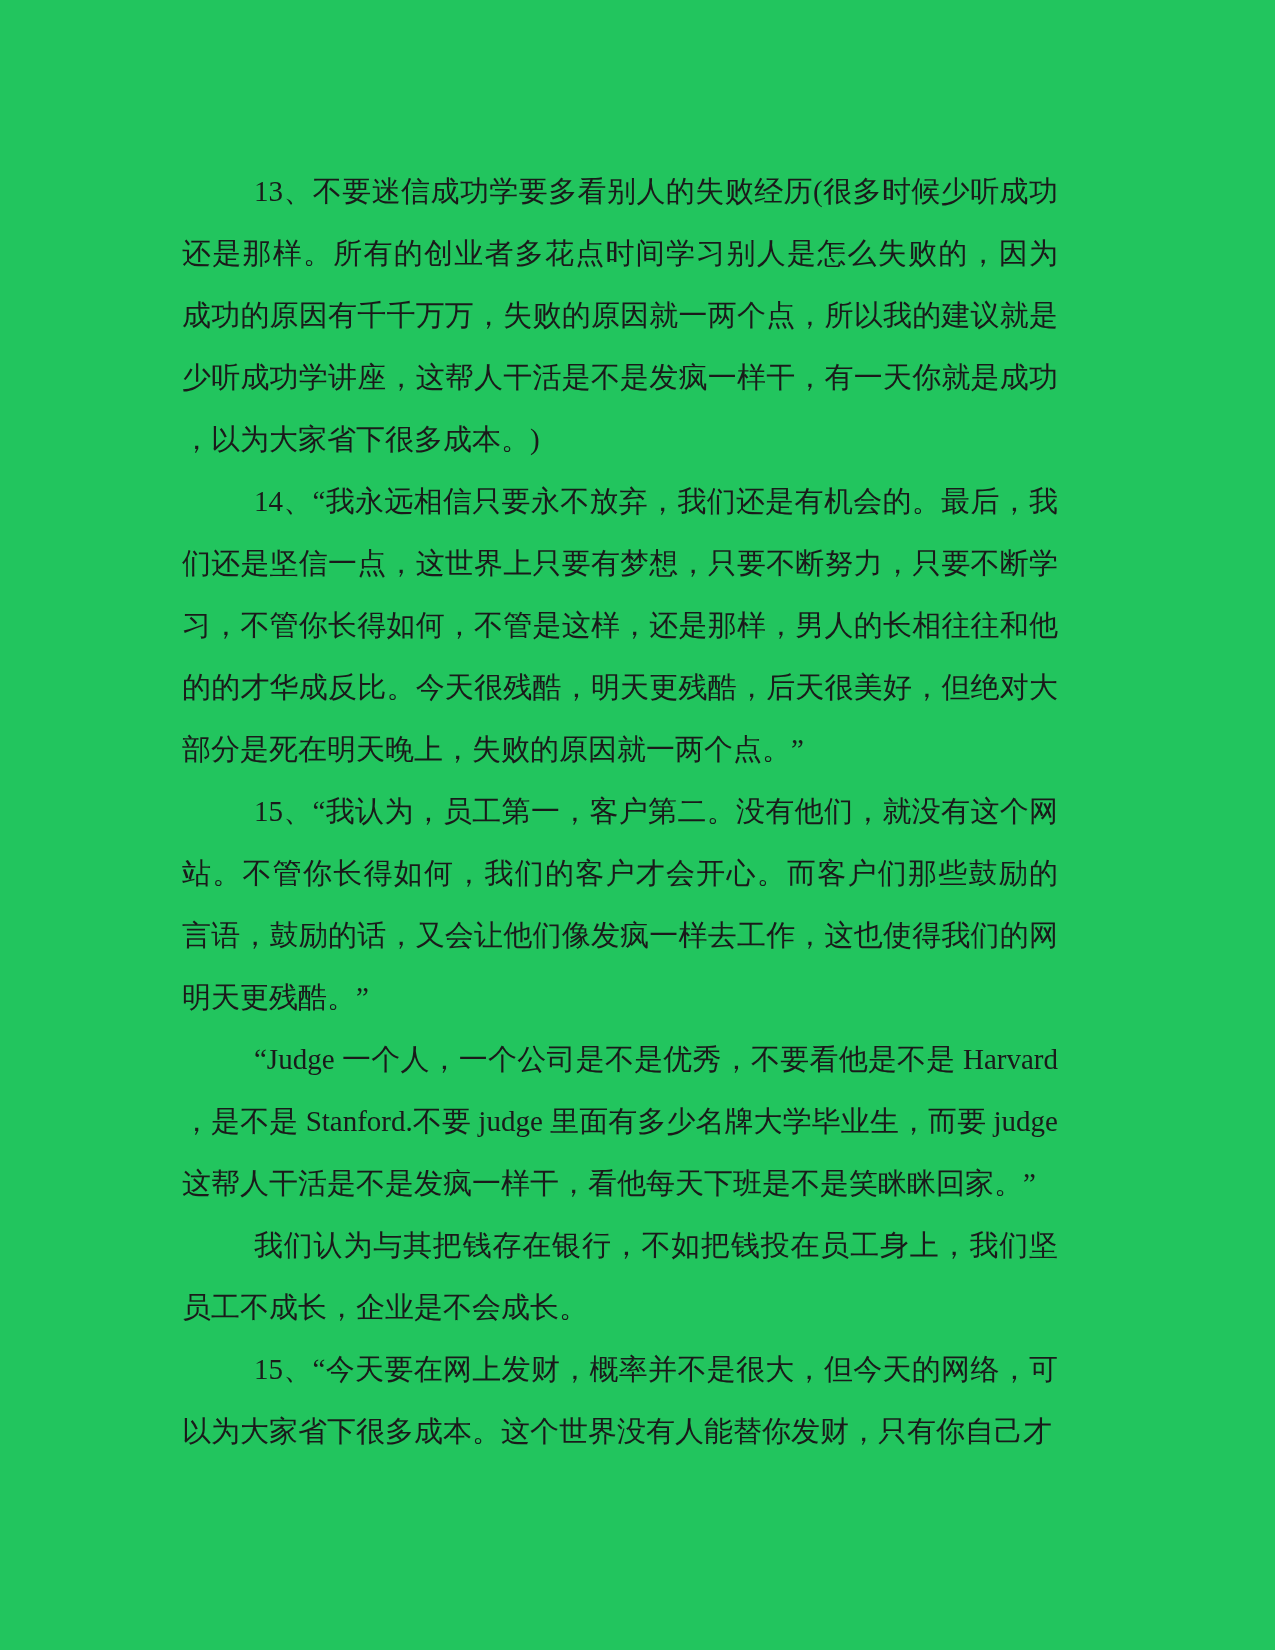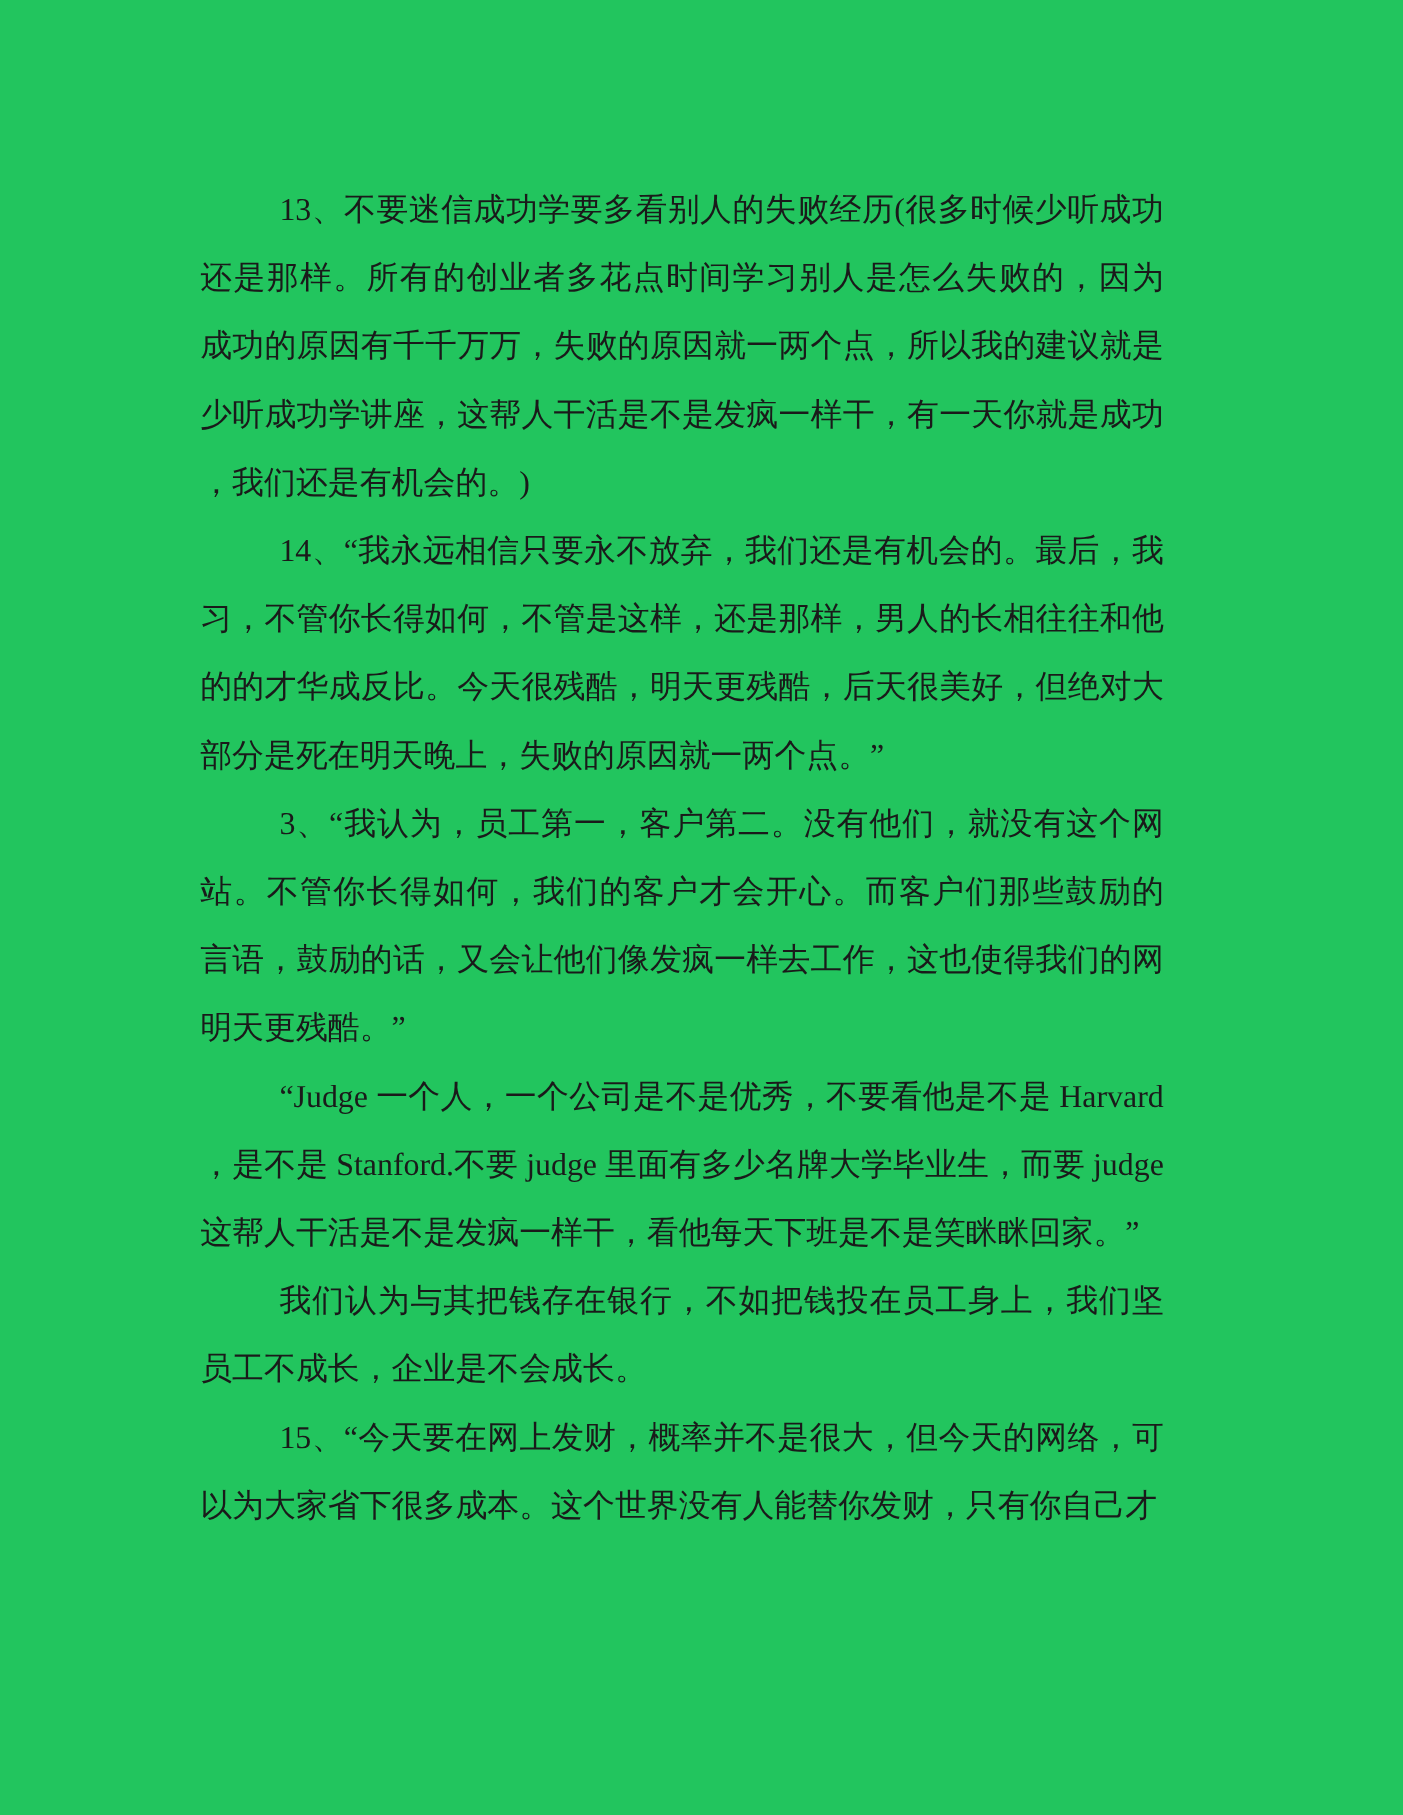--- a/index.html
+++ b/index.html
@@ -48,30 +48,31 @@
 </head>
 <body>
 
 <div class="page">
   <div class="doc-body">
       <p class="para">
         <span class="line first">13、不要迷信成功学要多看别人的失败经历(很多时候少听成功</span>
         <span class="line">还是那样。所有的创业者多花点时间学习别人是怎么失败的，因为</span>
         <span class="line">成功的原因有千千万万，失败的原因就一两个点，所以我的建议就是</span>
         <span class="line">少听成功学讲座，这帮人干活是不是发疯一样干，有一天你就是成功者</span>
-        <span class="line para-last">，我们还是有机会的。)</span>
+        <span class="line para-last">，以为大家省下很多成本。)</span>
       </p>
       <p class="para">
         <span class="line first">14、“我永远相信只要永不放弃，我们还是有机会的。最后，我</span>
+        <span class="line">们还是坚信一点，这世界上只要有梦想，只要不断努力，只要不断学</span>
         <span class="line">习，不管你长得如何，不管是这样，还是那样，男人的长相往往和他</span>
         <span class="line">的的才华成反比。今天很残酷，明天更残酷，后天很美好，但绝对大</span>
         <span class="line para-last">部分是死在明天晚上，失败的原因就一两个点。”</span>
       </p>
       <p class="para">
-        <span class="line first">3、“我认为，员工第一，客户第二。没有他们，就没有这个网</span>
+        <span class="line first">15、“我认为，员工第一，客户第二。没有他们，就没有这个网</span>
         <span class="line">站。不管你长得如何，我们的客户才会开心。而客户们那些鼓励的</span>
         <span class="line">言语，鼓励的话，又会让他们像发疯一样去工作，这也使得我们的网</span>
         <span class="line para-last">明天更残酷。”</span>
       </p>
       <p class="para">
         <span class="line first">“Judge 一个人，一个公司是不是优秀，不要看他是不是 Harvard</span>
         <span class="line">，是不是 Stanford.不要 judge 里面有多少名牌大学毕业生，而要 judge</span>
         <span class="line para-last">这帮人干活是不是发疯一样干，看他每天下班是不是笑眯眯回家。”</span>
       </p>
       <p class="para">

